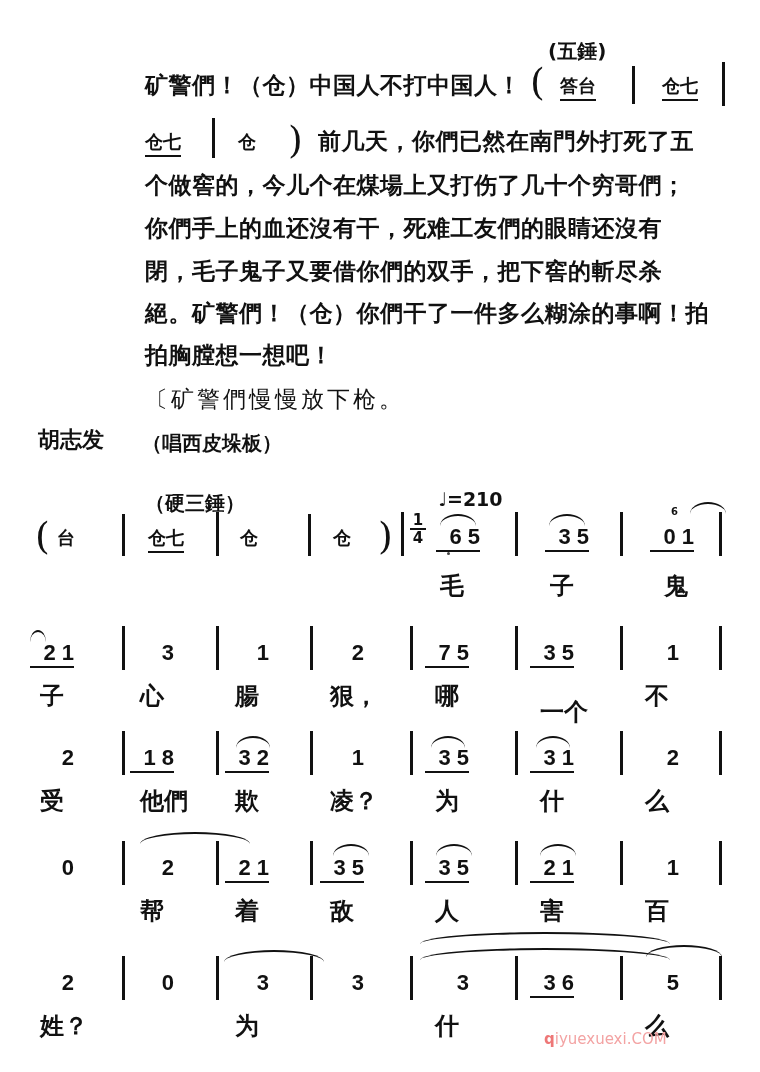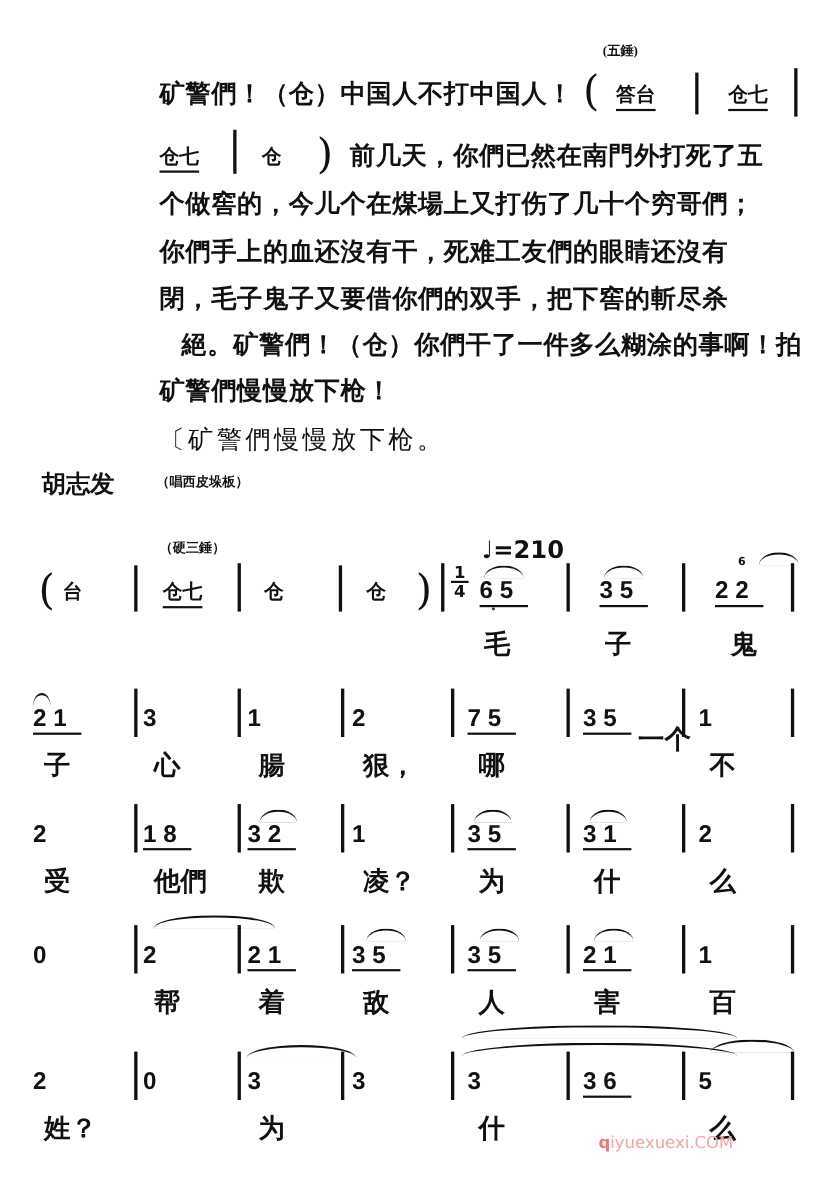--- a/index.html
+++ b/index.html
@@ -1,25 +1,25 @@
 <!DOCTYPE html>
 <html><head>
 <meta charset="utf-8">
 <style>
   html, body { margin: 0; padding: 0; background: #ffffff; }
   body { width: 760px; height: 1072px; position: relative; overflow: hidden;
          font-family: "DejaVu Sans", "Liberation Sans", sans-serif; color: #111; }
   .abs { position: absolute; white-space: nowrap; }
   .prose { font-size: 23px; font-weight: bold; letter-spacing: 0.5px; }
-  .small { font-size: 12px; font-weight: bold; font-family: Liberation Serif, serif; }
+  .small { font-size: 20px; font-weight: bold; }
   .perc { font-size: 18px; font-weight: bold; }
   .ul { border-bottom: 2px solid #111; padding-bottom: 1px; }
   .bar { position: absolute; width: 2.5px; background: #111; }
   .paren { font-size: 38px; font-weight: normal; font-family: "DejaVu Serif", serif; }
-  .note { font-size: 22px; font-weight: bold; font-family: "Liberation Sans", sans-serif; text-align: left; width: 44px; }
+  .note { font-size: 22px; font-weight: bold; font-family: "Liberation Sans", sans-serif; text-align: right; width: 44px; }
   .note.u { border-bottom: 2.5px solid #111; }
   .lyr { font-size: 24px; font-weight: bold; }
   .slur { position: absolute; border-top: 2.5px solid #111; border-radius: 50% 50% 0 0 / 100% 100% 0 0; height: 10px; }
   .watermark { color: #f3a3a3; font-family: "DejaVu Sans", sans-serif; font-size: 15px; }
   .watermark .q { color: #ee7777; font-weight: bold; }
   .speck { position:absolute; width:3px; height:3px; background:#444; border-radius:50%; }
 </style>
 </head>
 <body>
 
@@ -33,29 +33,29 @@
 <div class="bar" style="left:722px; top:62px; height:44px;"></div>
 
 <div class="abs perc ul" style="left:145px; top:130px;">仓七</div>
 <div class="bar" style="left:212px; top:118px; height:40px;"></div>
 <div class="abs perc" style="left:238px; top:130px;">仓</div>
 <div class="abs paren" style="left:288px; top:118px;">)</div>
 <div class="abs prose" style="left:318px; top:126px;">前几天，你們已然在南門外打死了五</div>
 <div class="abs prose" style="left:145px; top:170px;">个做窖的，今儿个在煤場上又打伤了几十个穷哥們；</div>
 <div class="abs prose" style="left:145px; top:213px;">你們手上的血还沒有干，死难工友們的眼睛还沒有</div>
 <div class="abs prose" style="left:145px; top:256px;">閉，毛子鬼子又要借你們的双手，把下窖的斬尽杀</div>
-<div class="abs prose" style="left:145px; top:298px;margin-left:20px;">絕。矿警們！（仓）你們干了一件多么糊涂的事啊！拍</div>
-<div class="abs prose" style="left:145px; top:340px;">矿警們慢慢放下枪！</div>
+<div class="abs prose" style="left:145px; top:298px;">絕。矿警們！（仓）你們干了一件多么糊涂的事啊！拍</div>
+<div class="abs prose" style="left:145px; top:340px;">拍胸膛想一想吧！</div>
 <div class="abs prose" style="left:145px; top:384px; font-weight:normal; letter-spacing:3px;">〔矿警們慢慢放下枪。</div>
 
 <div class="abs" style="left:38px; top:425px; font-size:22px; font-weight:bold;">胡志发</div>
 <div class="abs small" style="left:142px; top:430px;">（唱西皮垛板）</div>
 
 <div class="abs small" style="left:145px; top:490px;">（硬三錘）</div>
-<div class="abs" style="left:438px; top:488px; font-size:22px; font-weight:bold;">♩=210</div>
+<div class="abs" style="left:438px; top:488px; font-size:19px; font-weight:bold;">♩=210</div>
 
 <div class="abs paren" style="left:35px; top:514px;">(</div>
 <div class="abs perc" style="left:57px; top:526px;">台</div>
 <div class="bar" style="left:122px; top:514px; height:42px;"></div>
 <div class="abs perc ul" style="left:148px; top:526px;">仓七</div>
 <div class="bar" style="left:216px; top:512px; height:44px;"></div>
 <div class="abs perc" style="left:240px; top:526px;">仓</div>
 <div class="bar" style="left:308px; top:514px; height:42px;"></div>
 <div class="abs perc" style="left:333px; top:526px;">仓</div>
 <div class="abs paren" style="left:378px; top:514px;">)</div>
@@ -67,21 +67,21 @@
 </div>
 
 <div class="slur" style="left:440px; top:514px; width:36px;"></div>
 <div class="abs note u" style="left:436px; top:524px;">6 5</div>
 <div class="speck" style="left:447px; top:552px;"></div>
 <div class="bar" style="left:515px; top:512px; height:44px;"></div>
 <div class="slur" style="left:549px; top:514px; width:36px;"></div>
 <div class="abs note u" style="left:545px; top:524px;">3 5</div>
 <div class="bar" style="left:620px; top:512px; height:44px;"></div>
 <div class="abs" style="left:671px; top:506px; font-size:10px; font-weight:bold;">6</div>
-<div class="abs note u" style="left:650px; top:524px;">2 2</div>
+<div class="abs note u" style="left:650px; top:524px;">0 1</div>
 <div class="slur" style="left:690px; top:502px; width:36px;"></div>
 <div class="bar" style="left:719px; top:512px; height:44px;"></div>
 <div class="abs lyr" style="left:440px; top:570px;">毛</div>
 <div class="abs lyr" style="left:550px; top:570px;">子</div>
 <div class="abs lyr" style="left:664px; top:570px;">鬼</div>
 
 <div id="rows">
     <div class="bar" style="left: 122px; top: 626px; height: 44px;"></div>
     <div class="bar" style="left: 216px; top: 626px; height: 44px;"></div>
     <div class="bar" style="left: 310px; top: 626px; height: 44px;"></div>
@@ -94,21 +94,21 @@
     <div class="abs note" style="left: 225px; top: 640px;">1</div>
     <div class="abs note" style="left: 320px; top: 640px;">2</div>
     <div class="abs note u" style="left: 425px; top: 640px;">7 5</div>
     <div class="abs note u" style="left: 530px; top: 640px;">3 5</div>
     <div class="abs note" style="left: 635px; top: 640px;">1</div>
     <div class="abs lyr" style="left: 40px; top: 680px;">子</div>
     <div class="abs lyr" style="left: 140px; top: 680px;">心</div>
     <div class="abs lyr" style="left: 235px; top: 680px;">腸</div>
     <div class="abs lyr" style="left: 330px; top: 680px;">狠，</div>
     <div class="abs lyr" style="left: 435px; top: 680px;">哪</div>
-    <div class="abs lyr" style="left: 540px; top: 656px; margin-left: 40px;">一个</div>
+    <div class="abs lyr" style="left: 540px; top: 696px;">一个</div>
     <div class="abs lyr" style="left: 645px; top: 680px;">不</div>
     <div class="bar" style="left: 122px; top: 731px; height: 44px;"></div>
     <div class="bar" style="left: 216px; top: 731px; height: 44px;"></div>
     <div class="bar" style="left: 310px; top: 731px; height: 44px;"></div>
     <div class="bar" style="left: 410px; top: 731px; height: 44px;"></div>
     <div class="bar" style="left: 515px; top: 731px; height: 44px;"></div>
     <div class="bar" style="left: 620px; top: 731px; height: 44px;"></div>
     <div class="bar" style="left: 719px; top: 731px; height: 44px;"></div>
     <div class="abs note" style="left: 30px; top: 745px;">2</div>
     <div class="abs note u" style="left: 130px; top: 745px;">1 8</div>

